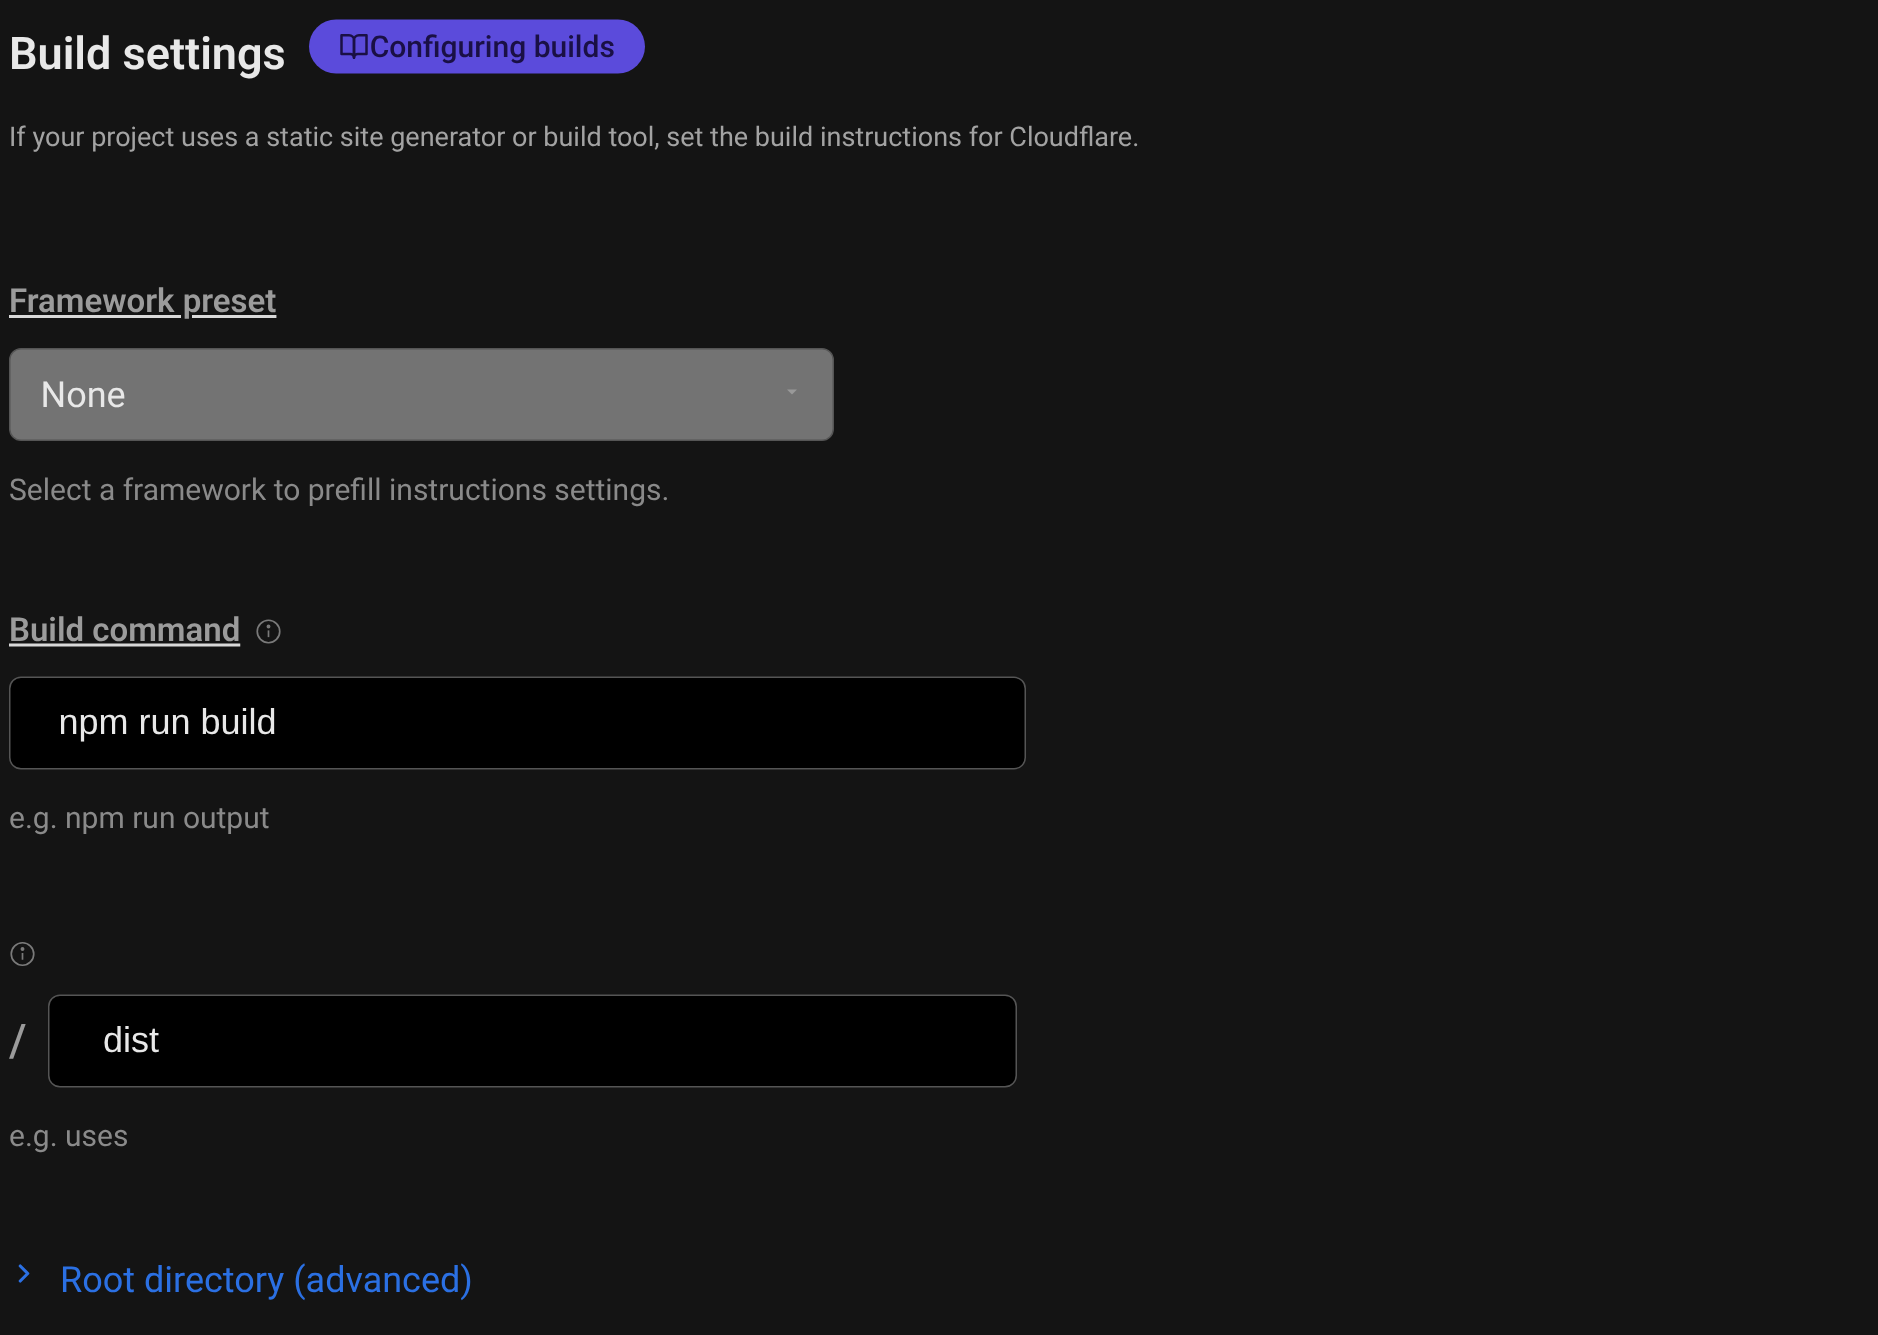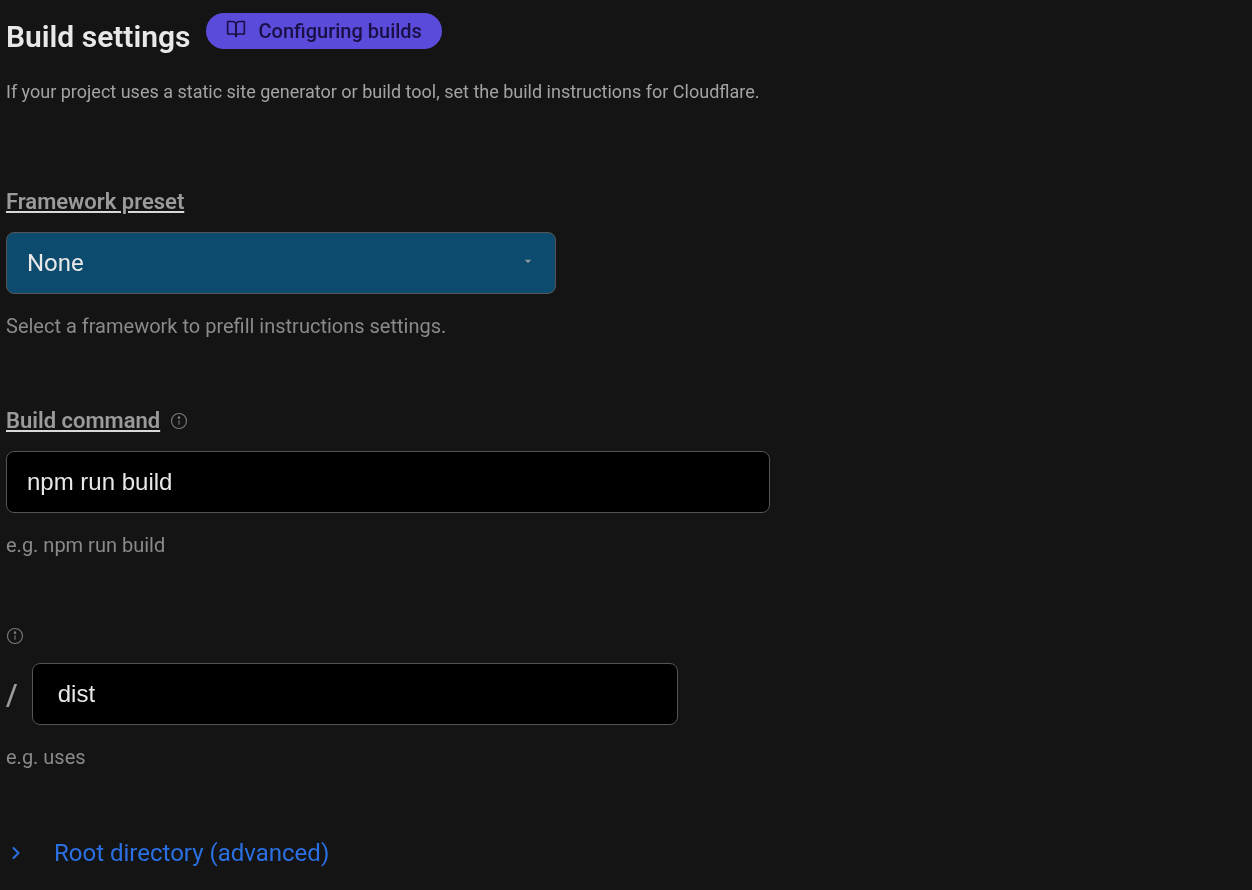--- a/index.html
+++ b/index.html
@@ -22,22 +22,21 @@
       margin-bottom: 24px;
     }
     .page-title {
       font-size: 30px;
       font-weight: 600;
       color: #e8e8e8;
       margin-top: 11px;
     }
     .badge {
       display: inline-flex;
-      align-items: flex-start;
-      gap: 12px;
+      align-items: center;
       background-color: #5b4bdb;
       color: #1a1045;
       padding: 6px 20px;
       border-radius: 999px;
       font-size: 20px;
       font-weight: 500;
       cursor: pointer;
     }
     .badge-icon {
       display: inline-flex;
@@ -69,46 +68,46 @@
       display: inline-flex;
       align-items: center;
       cursor: pointer;
     }
     .select-wrapper {
       position: relative;
       width: 550px;
     }
     .select-input {
       width: 100%;
-      background-color: #0c4a6e;
+      background-color: #737373;
       border: 1px solid #555555;
       border-radius: 8px;
       color: #e8e8e8;
       font-size: 24px;
       padding: 16px 20px;
       appearance: none;
       cursor: pointer;
       outline: none;
     }
     .select-caret {
       position: absolute;
       right: 20px;
       top: 50%;
       transform: translateY(-50%);
       pointer-events: none;
       color: #999999;
     }
     .text-input {
-      width: 764px;
+      width: 678px;
       background-color: #000000;
       border: 1px solid #555555;
       border-radius: 8px;
       color: #e8e8e8;
       font-size: 24px;
-      padding: 16px 20px;
+      padding: 16px 32px;
       outline: none;
     }
     .helper-text {
       font-size: 20px;
       color: #8a8a8a;
       margin-top: 20px;
     }
     .output-row {
       display: flex;
       align-items: center;
@@ -119,27 +118,27 @@
       color: #9b9b9b;
       font-weight: 500;
     }
     .output-input {
       width: 646px;
       background-color: #000000;
       border: 1px solid #555555;
       border-radius: 8px;
       color: #e8e8e8;
       font-size: 24px;
-      padding: 16px 25px;
+      padding: 16px 36px;
       outline: none;
     }
     .expand-row {
       display: flex;
-      align-items: center;
-      gap: 28px;
+      align-items: flex-start;
+      gap: 14px;
       cursor: pointer;
       margin-top: 10px;
     }
     .chevron-right {
       color: #2b70e3;
       display: inline-flex;
       align-items: center;
     }
     .expand-label {
       font-size: 24px;
@@ -185,21 +184,21 @@
     <span class="field-label">Build command</span>
     <span class="info-icon">
       <svg width="18" height="18" viewBox="0 0 24 24" fill="none" stroke="#7a7a7a" stroke-width="1.5">
         <circle cx="12" cy="12" r="10"></circle>
         <line x1="12" y1="11" x2="12" y2="17"></line>
         <circle cx="12" cy="7.5" r="1" fill="#7a7a7a"></circle>
       </svg>
     </span>
   </div>
   <input type="text" class="text-input" value="npm run build" style="">
-  <p class="helper-text">e.g. npm run build</p>
+  <p class="helper-text">e.g. npm run output</p>
 </div>
 
 <div class="field-group">
   <div class="field-label-row">
     <span class="info-icon">
       <svg width="18" height="18" viewBox="0 0 24 24" fill="none" stroke="#7a7a7a" stroke-width="1.5">
         <circle cx="12" cy="12" r="10"></circle>
         <line x1="12" y1="11" x2="12" y2="17"></line>
         <circle cx="12" cy="7.5" r="1" fill="#7a7a7a"></circle>
       </svg>

